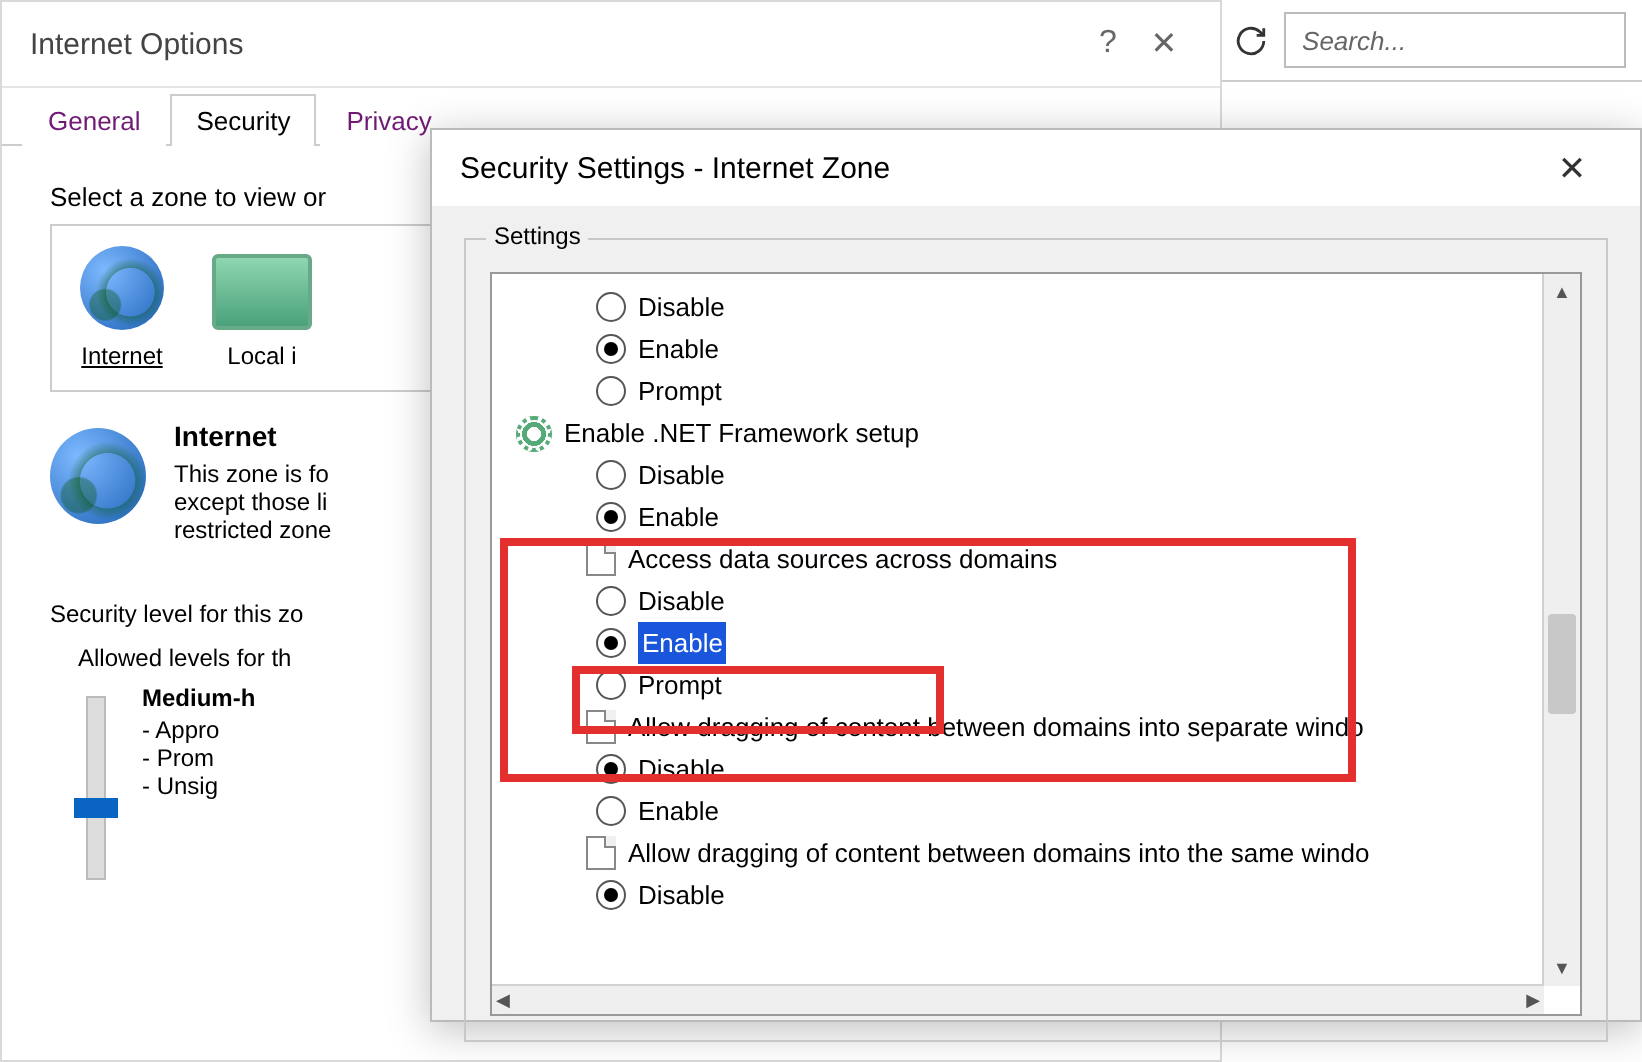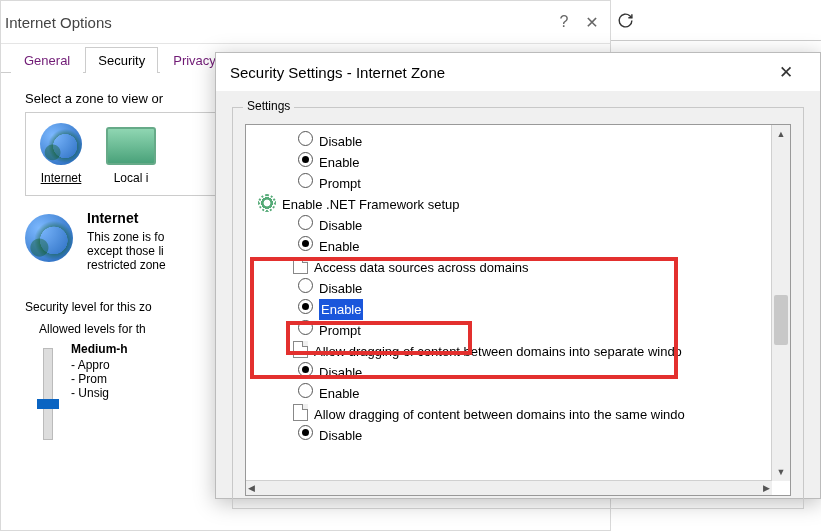--- a/index.html
+++ b/index.html
@@ -1,21 +1,21 @@
 <!DOCTYPE html>
 <html><head>
 <meta charset="utf-8">
 <style>
 html,body{margin:0;padding:0;font-family:"Segoe UI",Tahoma,sans-serif;font-size:13px;color:#000;background:#fff;width:821px;height:531px;overflow:hidden;position:relative}
 .browser-chrome{position:absolute;top:0;right:0;width:210px;height:40px;border-left:1px solid #ccc;border-bottom:1px solid #ccc;display:flex;align-items:center;padding:0 8px;gap:8px}
 .dropdown-arrow{font-size:10px;color:#555}
 .refresh-ic{width:18px;height:18px;display:flex;align-items:center;justify-content:center}
 .search-box{flex:1;border:1px solid #bbb;height:26px;display:flex;align-items:center;padding:0 8px;color:#666;font-style:italic}
 .io-window{position:absolute;left:0;top:0;width:611px;height:531px;border:1px solid #d9d9d9;background:#fff;box-sizing:border-box}
-.io-titlebar{height:42px;border-bottom:1px solid #e5e5e5;display:flex;align-items:center;padding:0 4px;color:#444;font-size:15px}
+.io-titlebar{height:42px;border-bottom:1px solid #e5e5e5;display:flex;align-items:center;padding:0 14px;color:#444;font-size:15px}
 .io-titlebar .spacer{flex:1}
 .io-titlebar .win-btn{width:28px;text-align:center;color:#666;font-size:16px}
 .tab-strip{display:flex;padding:0 10px;border-bottom:1px solid #ccc;height:28px;align-items:flex-end;gap:2px}
 .tab{padding:5px 12px;border:1px solid transparent;border-bottom:none;position:relative;top:1px;background:#fff;cursor:default}
 .tab.active{border-color:#ccc;background:#fff;z-index:2}
 .tab:not(.active){color:#701a75}
 .io-body{padding:18px 24px;position:relative}
 .zone-label{margin-bottom:6px}
 .zone-row{border:1px solid #ccc;display:flex;gap:24px;padding:10px 14px;align-items:flex-end}
 .zone-item{display:flex;flex-direction:column;align-items:center;font-size:12px}
@@ -28,35 +28,35 @@
 .zone-desc .globe{width:48px;height:48px;margin-top:4px}
 .zone-desc-txt{font-size:12px}
 .zone-desc-txt .bold{font-weight:700;font-size:14px;margin-bottom:4px}
 .sec-level{margin-top:28px;font-size:12px}
 .slider-col{display:flex;gap:18px;margin-top:6px}
 .vslider{width:8px;height:90px;background:#ddd;border:1px solid #bbb;position:relative;margin-left:18px;margin-top:6px}
 .vslider .thumb{position:absolute;left:-7px;width:22px;height:10px;background:#0a64c2;top:50px}
 .level-txt .bold{font-weight:700;margin-bottom:2px}
 .level-txt div{font-size:12px}
 
-.ss-window{position:absolute;left:215px;top:52px;width:606px;height:447px;border:1px solid #bbb;background:#f0f0f0;box-shadow:0 4px 20px rgba(0,0,0,.25);box-sizing:border-box}
+.ss-window{position:absolute;left:215px;top:64px;width:606px;height:447px;border:1px solid #bbb;background:#f0f0f0;box-shadow:0 4px 20px rgba(0,0,0,.25);box-sizing:border-box}
 .ss-titlebar{height:38px;background:#fff;display:flex;align-items:center;padding:0 14px;font-size:15px}
 .ss-titlebar .spacer{flex:1}
 .ss-titlebar .close{font-size:17px;width:40px;text-align:center;color:#333}
 .ss-body{padding:12px 16px 0 16px}
 .group{border:1px solid #c8c8c8;position:relative;margin-top:4px}
 .group-label{position:absolute;top:-9px;left:10px;background:#f0f0f0;padding:0 4px;font-size:12px}
 .tree-wrap{background:#fff;border:1px solid #999;margin:16px 12px 12px 12px;height:370px;position:relative;overflow:hidden}
 .tree{position:absolute;top:0;left:0;right:20px;bottom:14px;padding:6px 4px;line-height:21px;white-space:nowrap}
 .vscroll{position:absolute;right:0;top:0;width:18px;bottom:14px;background:#efefef;border-left:1px solid #d0d0d0}
 .vscroll .up,.vscroll .dn{height:18px;display:flex;align-items:center;justify-content:center;font-size:9px;color:#555}
 .vscroll .dn{position:absolute;bottom:0;left:0;right:0}
 .vscroll .th{position:absolute;left:2px;right:2px;top:170px;height:50px;background:#c8c8c8;border-radius:2px}
 .hscroll{position:absolute;left:0;right:18px;bottom:0;height:14px;background:#efefef;border-top:1px solid #d0d0d0;display:flex;justify-content:space-between;font-size:9px;color:#555;align-items:center;padding:0 2px}
-.row{display:flex;gap:6px}
+.row{display:flex;align-items:center;gap:6px}
 .ind1{padding-left:43px}
 .ind2{padding-left:48px}
 .ind0{padding-left:8px}
 .radio{width:13px;height:13px;border:1px solid #555;border-radius:50%;display:inline-flex;align-items:center;justify-content:center}
 .radio.on:after{content:"";width:7px;height:7px;background:#000;border-radius:50%}
 .doc-ic{width:13px;height:15px;border:1px solid #888;background:#fff;position:relative}
 .doc-ic:before{content:"";position:absolute;right:-1px;top:-1px;width:5px;height:5px;background:#f0f0f0;border-left:1px solid #888;border-bottom:1px solid #888}
 .gear-ic{width:14px;height:14px;border-radius:50%;border:2px dotted #5a7;background:radial-gradient(circle,#fff 35%,#5a7 36% 60%,transparent 61%)}
 .sel-hl{background:#1a56db;color:#fff;padding:0 2px}
 
@@ -67,20 +67,21 @@
 <body>
 
 <div class="browser-chrome">
   <span class="dropdown-arrow">▾</span>
   <span class="refresh-ic">
     <svg width="17" height="17" viewBox="0 0 24 24" fill="none" stroke="#333" stroke-width="2">
         <path d="M21 12a9 9 0 1 1-3-6.7L21 8"></path>
         <path d="M21 3v5h-5"></path>
       </svg>
   </span>
+  <div class="search-box">Search...</div>
 </div>
 
 <div class="io-window">
   <div class="io-titlebar">
     <span>Internet Options</span>
     <span class="spacer"></span>
     <span class="win-btn">?</span>
     <span class="win-btn">✕</span>
   </div>
   <div class="tab-strip">

